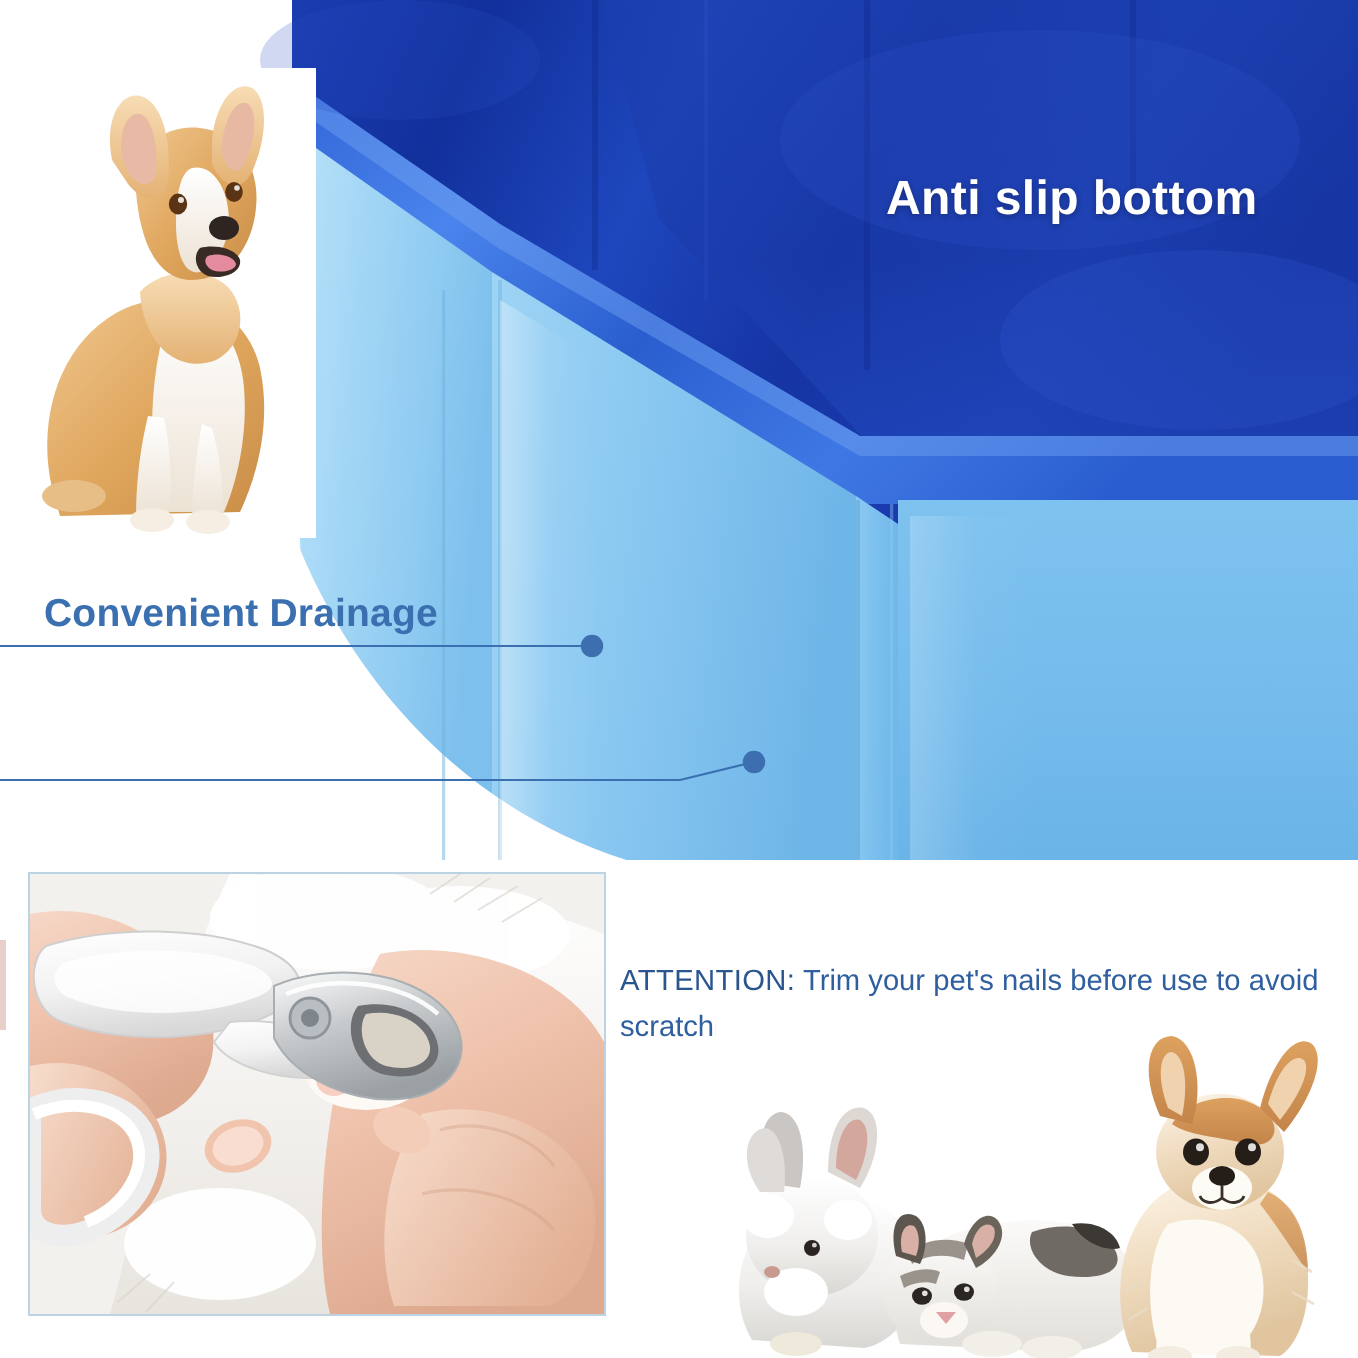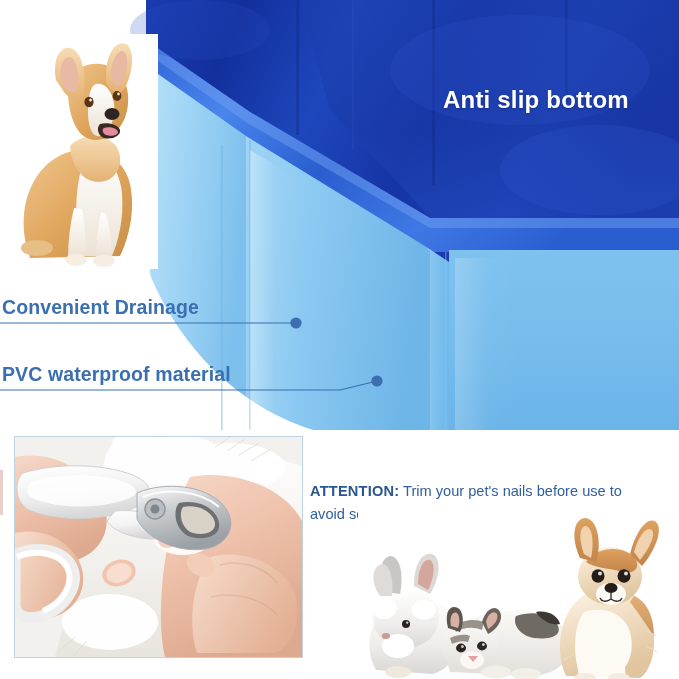--- a/index.html
+++ b/index.html
@@ -17,21 +17,21 @@
     position:absolute;left:0;top:0;width:679px;height:430px;overflow:hidden;
   }
   .pool-clip{
     position:absolute;left:0;top:0;width:679px;height:430px;
   }
 
   
   .corgi-wrap{position:absolute;left:8px;top:34px;width:150px;height:235px;}
 
   
-  .callout{position:absolute;}
+  .callout{position:absolute;margin-left:20px;}
   .callout .ctext{
     font-size:19.5px;font-weight:bold;letter-spacing:.1px;white-space:nowrap;
   }
 
   #callout-drain{left:2px;top:296px;}
   #callout-pvc{left:2px;top:363px;}
 
   
   .anti-slip{
     position:absolute;left:443px;top:86px;
@@ -43,21 +43,21 @@
   
   .clipper-frame{
     position:absolute;left:14px;top:436px;width:289px;height:222px;
     border:1px solid #bcd3e4;background:#f7fbfd;overflow:hidden;
     box-sizing:border-box;
   }
   .attention{
     position:absolute;left:310px;top:480px;width:350px;
     font-size:14.6px;line-height:23px;color:#2f5f9e;font-weight:500;
   }
-  .attention b{font-weight:bold;color:#2a568f;letter-spacing:.2px;}
+  .attention b{font-weight:normal;color:#2a568f;letter-spacing:.2px;}
 
   .pets-photo{
     position:absolute;left:358px;top:500px;width:318px;height:179px;overflow:hidden;
   }
   .divider-left{
     position:absolute;left:0px;top:470px;width:3px;height:45px;background:#e9cfc9;
   }
 </style>
 </head>
 <body>
@@ -235,23 +235,20 @@
   </div>
 
   <div class="callout" id="callout-drain">
     <div class="ctext" style="color:#3a6fb0;">Convenient Drainage</div>
   </div>
   <svg style="position:absolute;left:0;top:286px;width:320px;height:50px;">
     <line x1="0" y1="37" x2="296" y2="37" stroke="#3a6fb0" stroke-width="1.1"></line>
     <circle cx="296" cy="37" r="5.6" fill="#3d6eb0"></circle>
   </svg>
 
-  <div class="callout" id="callout-pvc">
-    <div class="ctext" style="color:#3a6fb0;">PVC waterproof material</div>
-  </div>
   <svg style="position:absolute;left:0;top:352px;width:400px;height:50px;">
     <line x1="0" y1="38" x2="340" y2="38" stroke="#3a6fb0" stroke-width="1.1"></line>
     <line x1="340" y1="38" x2="377" y2="29" stroke="#3a6fb0" stroke-width="1.1"></line>
     <circle cx="377" cy="29" r="5.6" fill="#3d6eb0"></circle>
   </svg>
 
   <div class="clipper-frame">
     <svg viewBox="0 0 287 220" width="287" height="220" preserveAspectRatio="none">
       <defs>
         <linearGradient id="skin" x1="0" y1="0" x2="0.4" y2="1">

